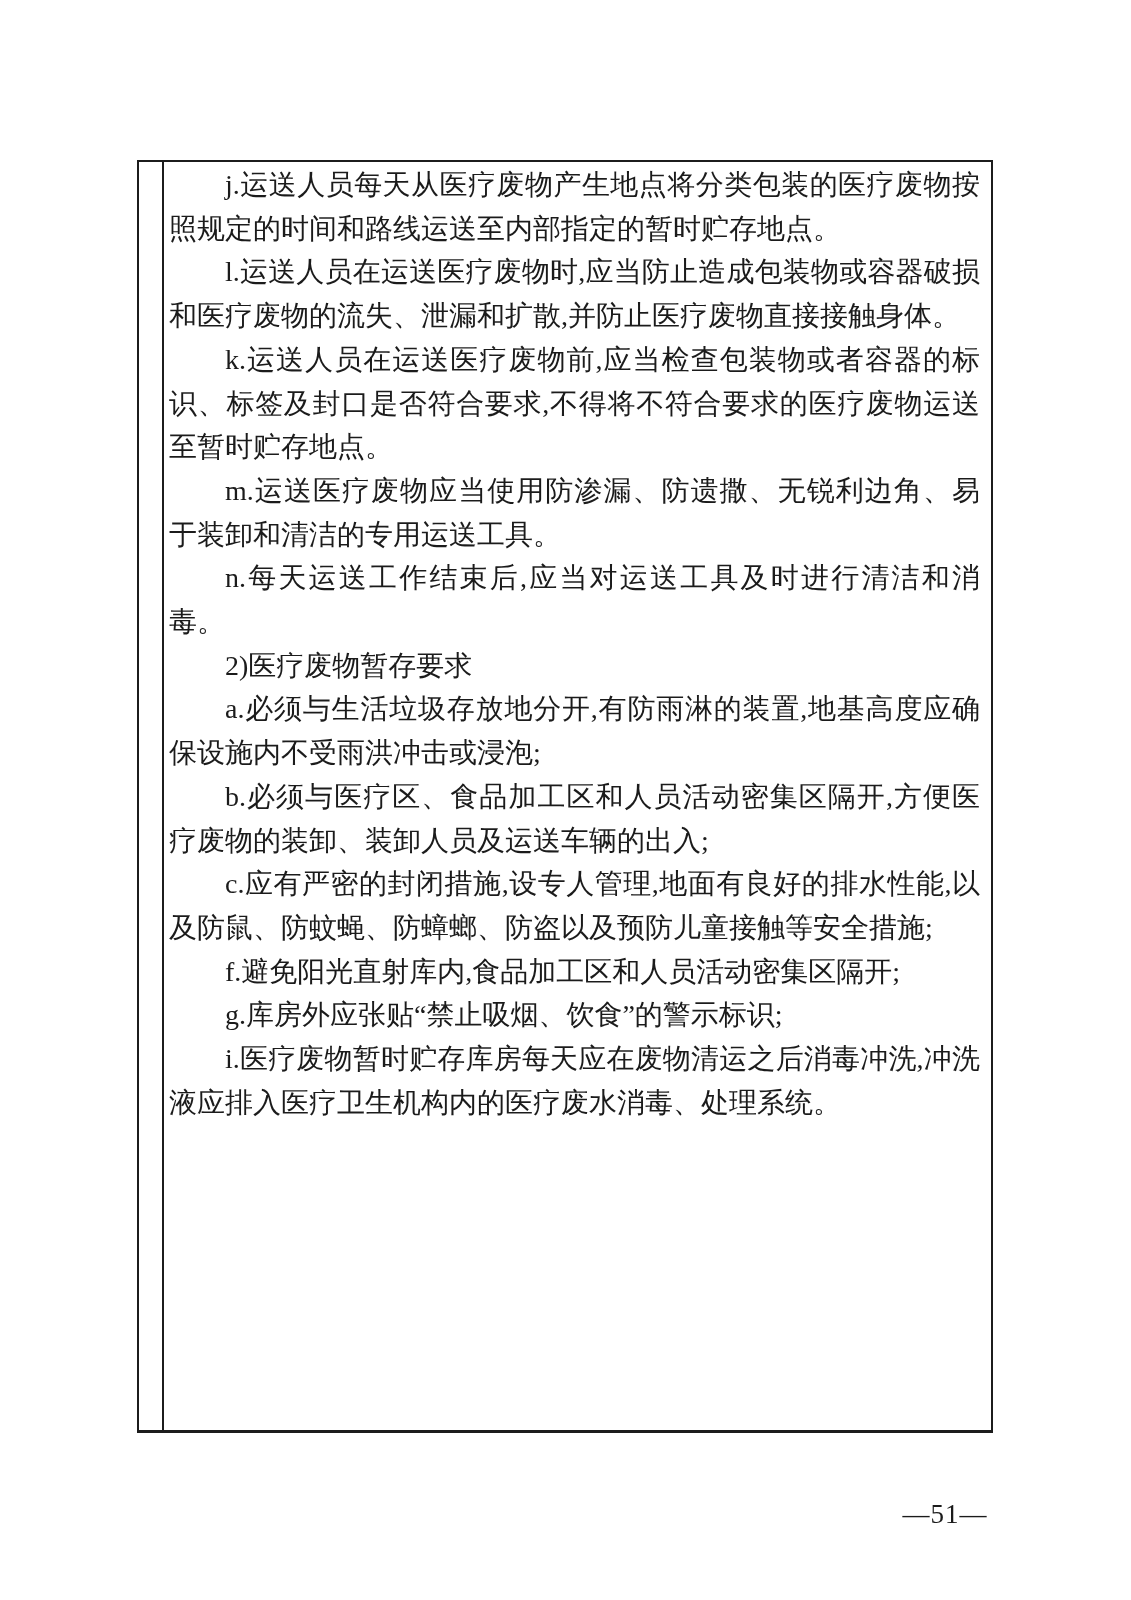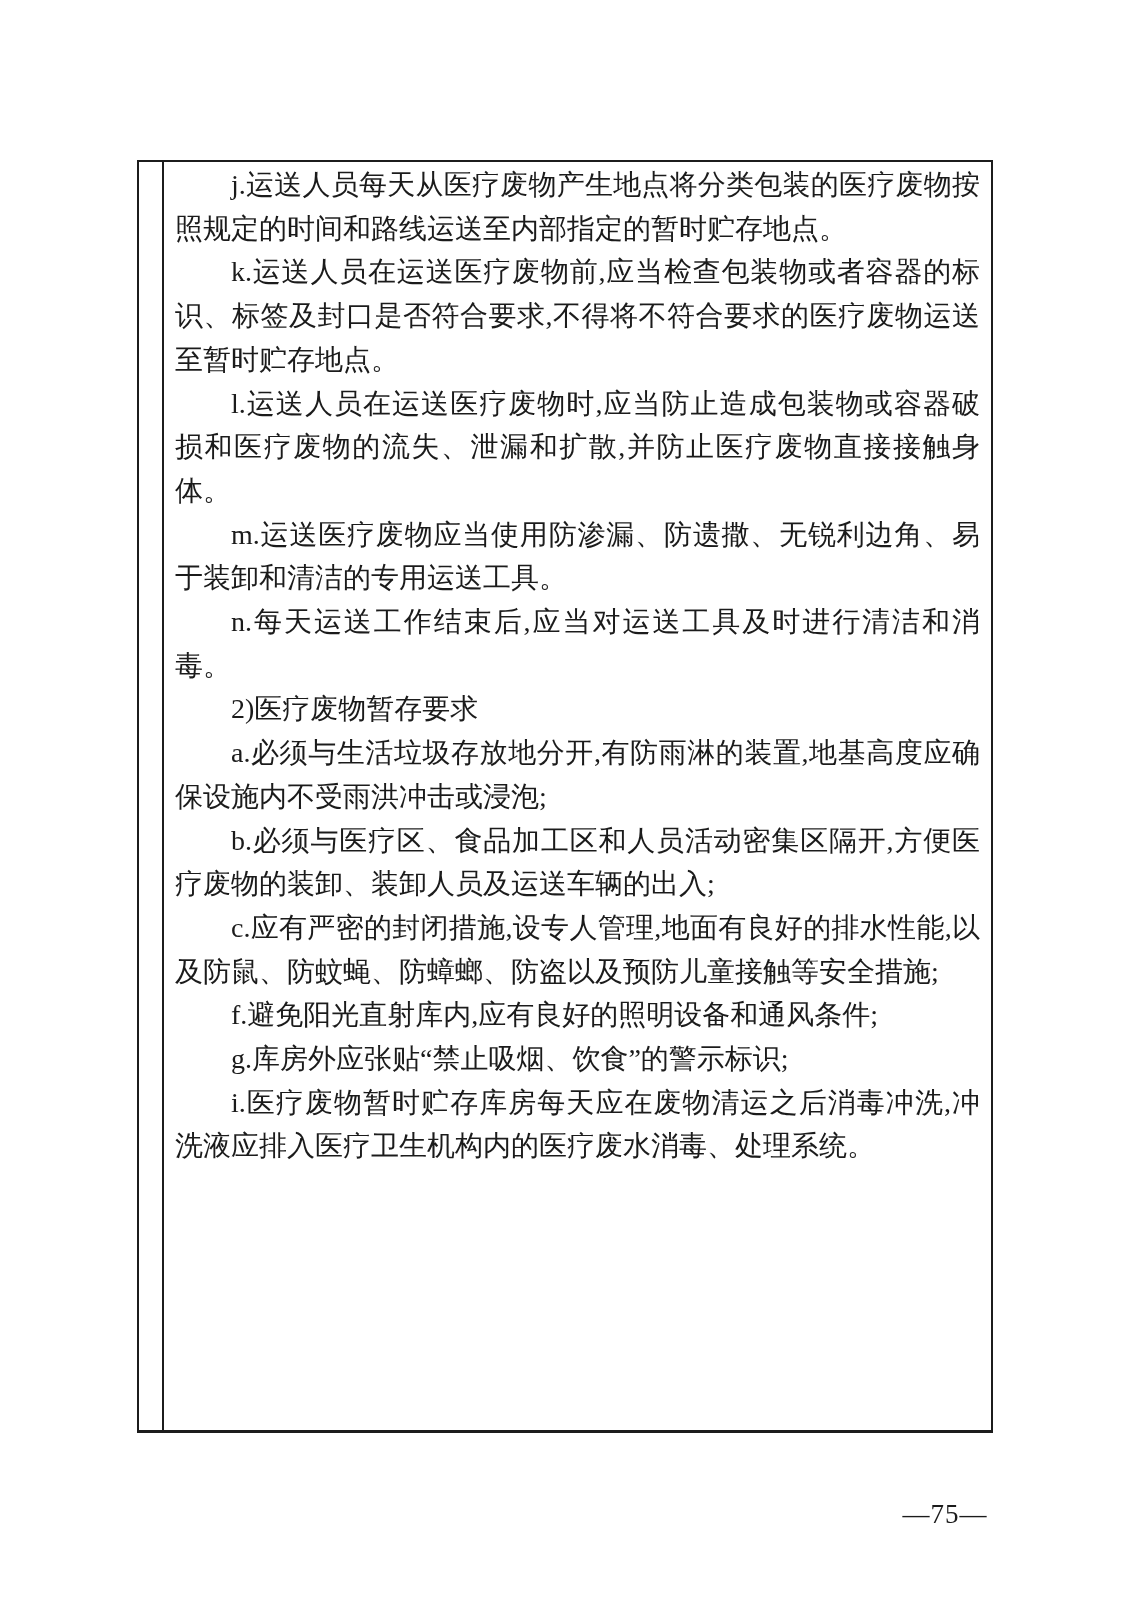--- a/index.html
+++ b/index.html
@@ -29,21 +29,21 @@
   }
   .gutter-cell {
     flex: none;
     width: 25px;
     box-sizing: border-box;
     border-right: 2px solid #1c1c1c;
   }
   .content-cell {
     flex: 1;
     box-sizing: border-box;
-    padding: 1px 11px 0 11px;
+    padding: 1px 11px 0 5px;
     overflow: hidden;
   }
   .content-cell p {
     margin: 0;
     font-size: 28px;
     line-height: 43.7px;
     color: #1b1b1b;
     text-align: justify;
     text-justify: inter-ideograph;
     text-indent: 2em;
@@ -60,28 +60,28 @@
   }
 </style>
 </head>
 <body>
 
 <div class="page">
   <div class="doc-table">
     <div class="gutter-cell"></div>
     <div class="content-cell">
       <p>j.运送人员每天从医疗废物产生地点将分类包装的医疗废物按照规定的时间和路线运送至内部指定的暂时贮存地点。</p>
+      <p>l.运送人员在运送医疗废物时,应当防止造成包装物或容器破损和医疗废物的流失、泄漏和扩散,并防止医疗废物直接接触身体。</p>
       <p>k.运送人员在运送医疗废物前,应当检查包装物或者容器的标识、标签及封口是否符合要求,不得将不符合要求的医疗废物运送至暂时贮存地点。</p>
-      <p>l.运送人员在运送医疗废物时,应当防止造成包装物或容器破损和医疗废物的流失、泄漏和扩散,并防止医疗废物直接接触身体。</p>
       <p>m.运送医疗废物应当使用防渗漏、防遗撒、无锐利边角、易于装卸和清洁的专用运送工具。</p>
       <p>n.每天运送工作结束后,应当对运送工具及时进行清洁和消毒。</p>
       <p>2)医疗废物暂存要求</p>
       <p>a.必须与生活垃圾存放地分开,有防雨淋的装置,地基高度应确保设施内不受雨洪冲击或浸泡;</p>
       <p>b.必须与医疗区、食品加工区和人员活动密集区隔开,方便医疗废物的装卸、装卸人员及运送车辆的出入;</p>
       <p>c.应有严密的封闭措施,设专人管理,地面有良好的排水性能,以及防鼠、防蚊蝇、防蟑螂、防盗以及预防儿童接触等安全措施;</p>
-      <p>f.避免阳光直射库内,应有良好的照明设备和通风条件;</p>
+      <p>f.避免阳光直射库内,食品加工区和人员活动密集区隔开;</p>
       <p>g.库房外应张贴“禁止吸烟、饮食”的警示标识;</p>
       <p>i.医疗废物暂时贮存库房每天应在废物清运之后消毒冲洗,冲洗液应排入医疗卫生机构内的医疗废水消毒、处理系统。</p>
 
     </div>
   </div>
-  <div class="page-number">—75—</div>
+  <div class="page-number">—51—</div>
 </div>
 
 </body></html>

